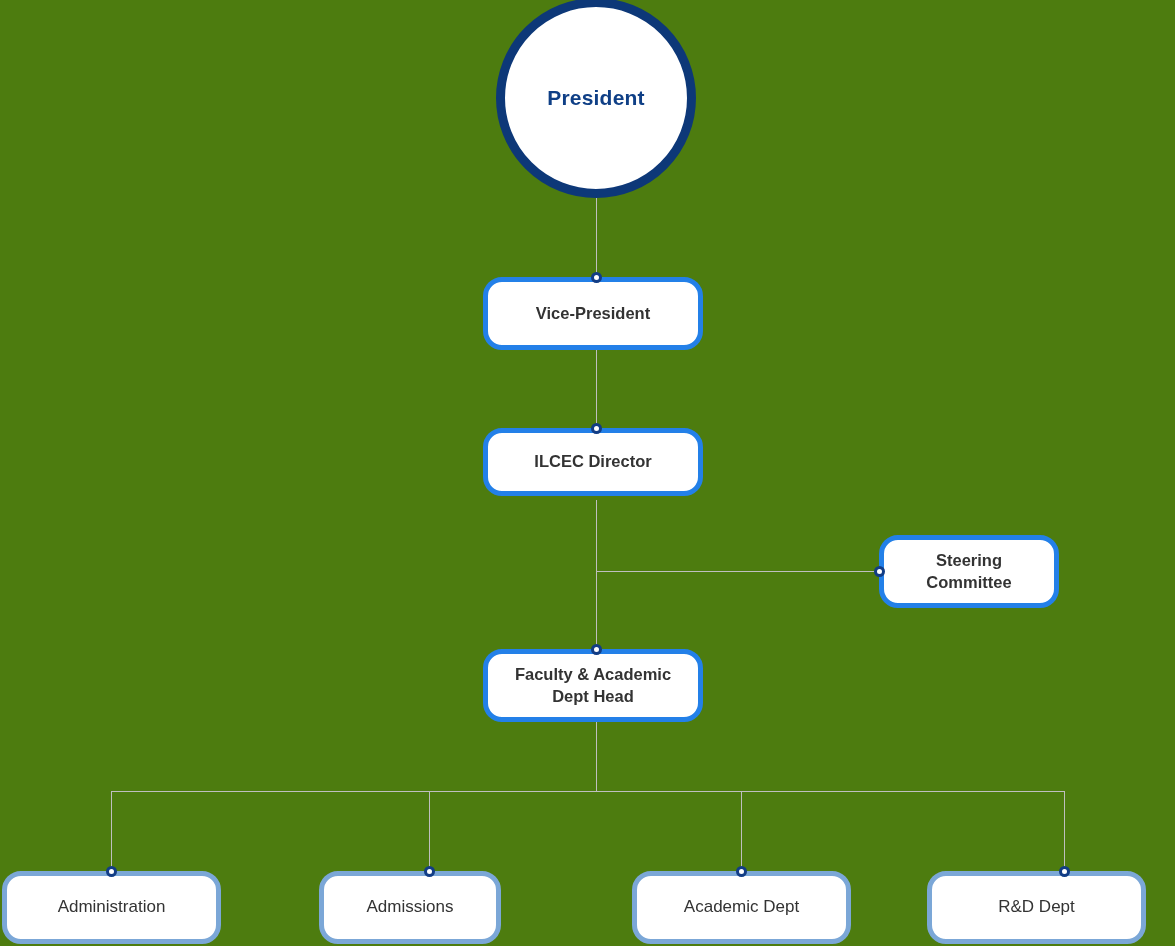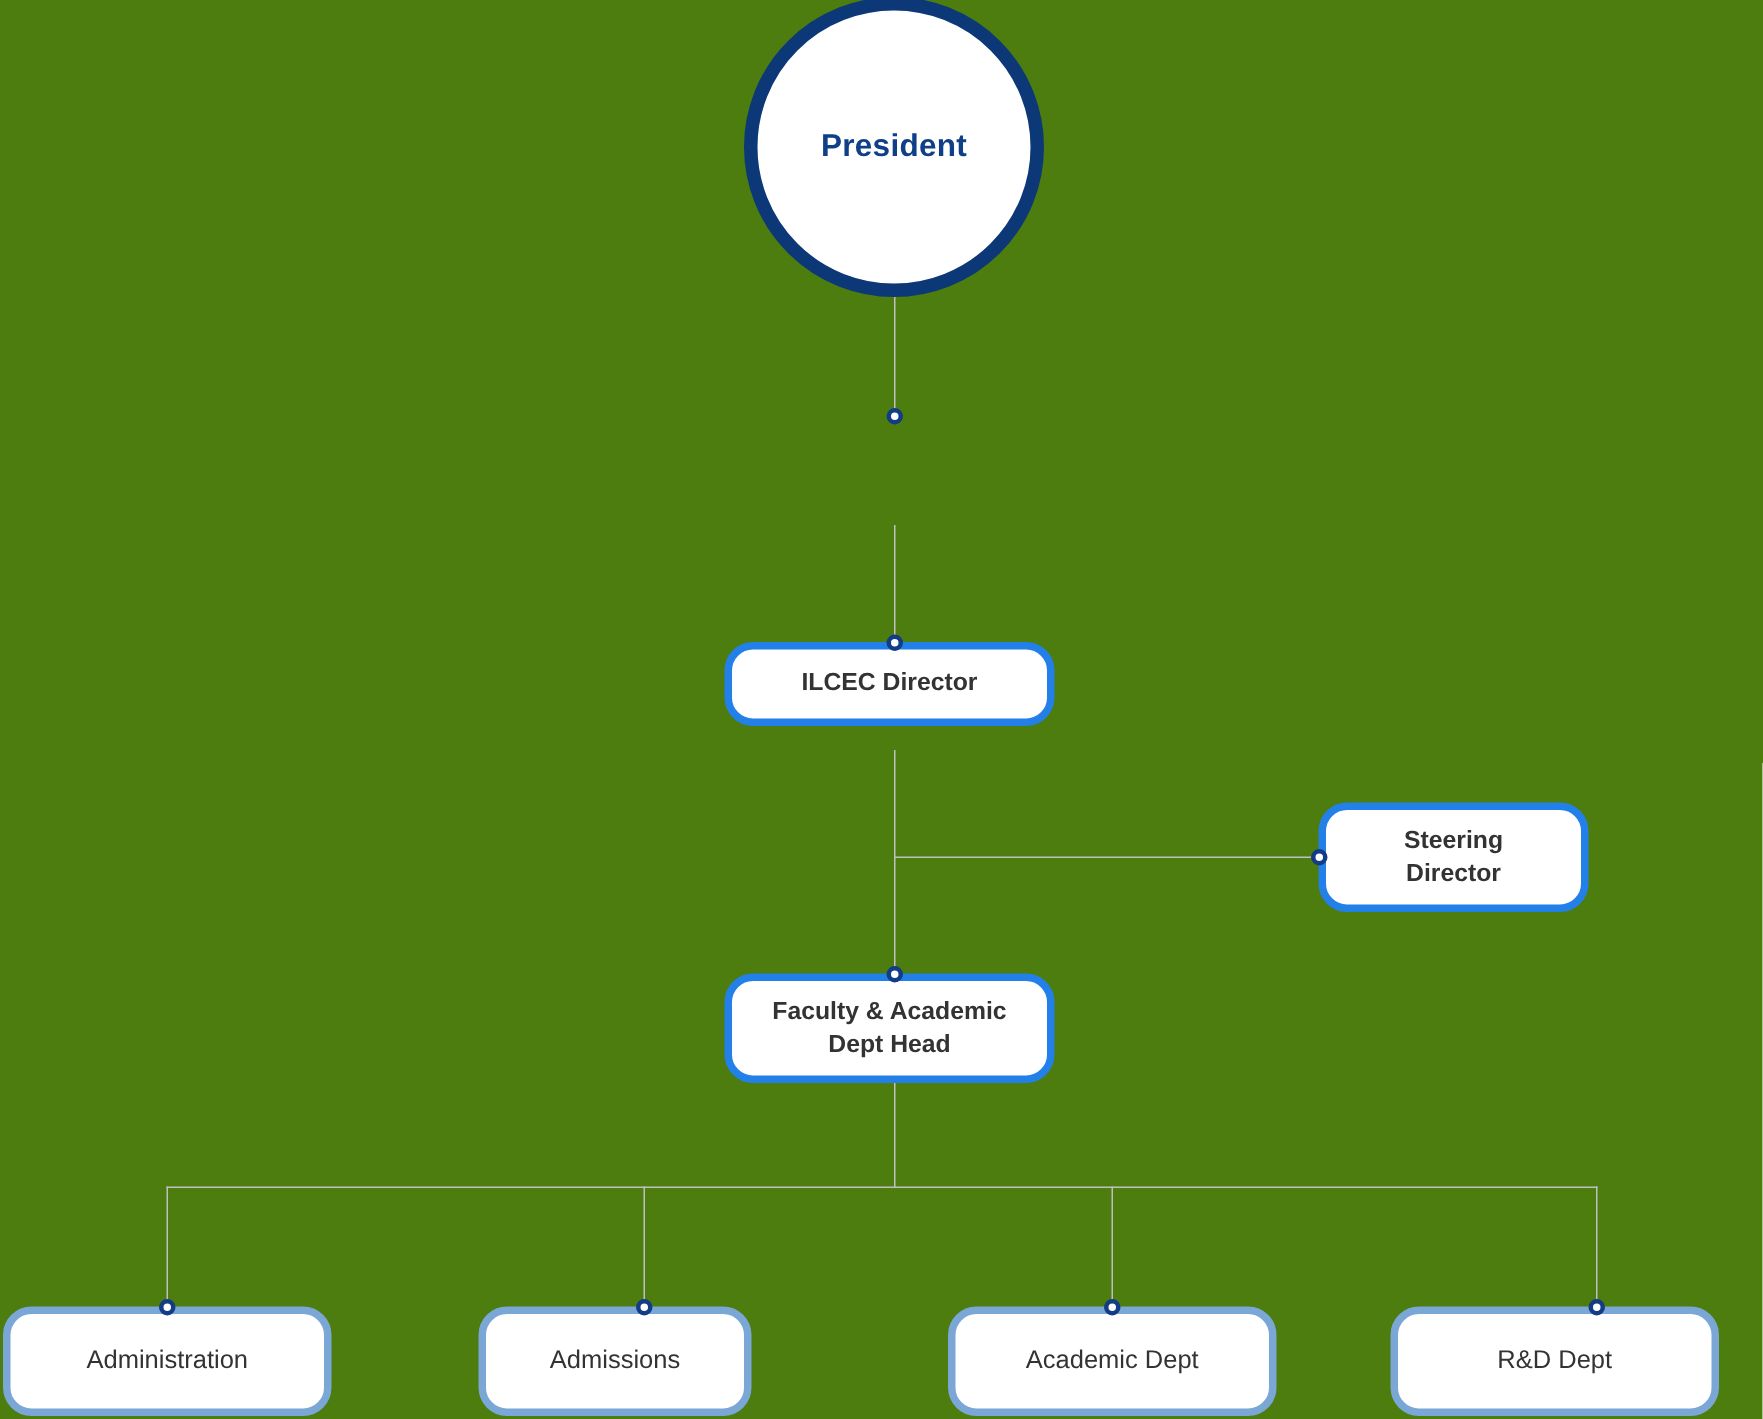--- a/index.html
+++ b/index.html
@@ -110,31 +110,34 @@
   <div class="line line-v" style="left:111px; top:791px; height:80px;"></div>
   <div class="line line-v" style="left:429px; top:791px; height:80px;"></div>
   <div class="line line-v" style="left:741px; top:791px; height:80px;"></div>
   <div class="line line-v" style="left:1064px; top:791px; height:80px;"></div>
 
   <div class="president" style="left:496px; top:-2px; width:200px; height:200px;">
     <span class="president-label">President</span>
   </div>
 
   <div class="dot" style="left:590.5px; top:271.5px;"></div>
+  <div class="node node-primary" style="left:483px; top:277px; width:220px; height:73px;">
+    <span class="node-label">Vice-President</span>
+  </div>
 
   <div class="dot" style="left:590.5px; top:422.5px;"></div>
-  <div class="node node-primary" style="left:483px; top:428px; width:220px; height:56px;">
+  <div class="node node-primary" style="left:483px; top:428px; width:220px; height:68px;">
     <span class="node-label">ILCEC Director</span>
   </div>
 
   <div class="dot" style="left:873.5px; top:565.5px;"></div>
   <div class="node node-primary" style="left:879px; top:535px; width:180px; height:73px;">
     <span class="node-label">
       <span>Steering</span><br>
-      <span>Director</span>
+      <span>Committee</span>
     </span>
   </div>
 
   <div class="dot" style="left:590.5px; top:643.5px;"></div>
   <div class="node node-primary" style="left:483px; top:649px; width:220px; height:73px;">
     <span class="node-label">
       <span>Faculty &amp; Academic</span><br>
       <span>Dept Head</span>
     </span>
   </div>

